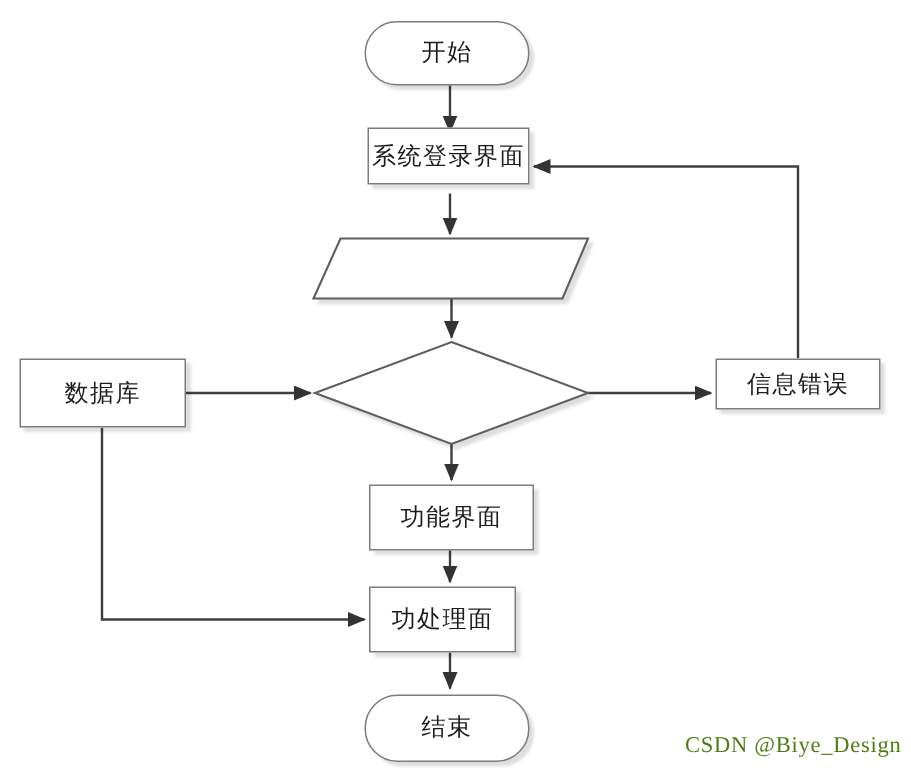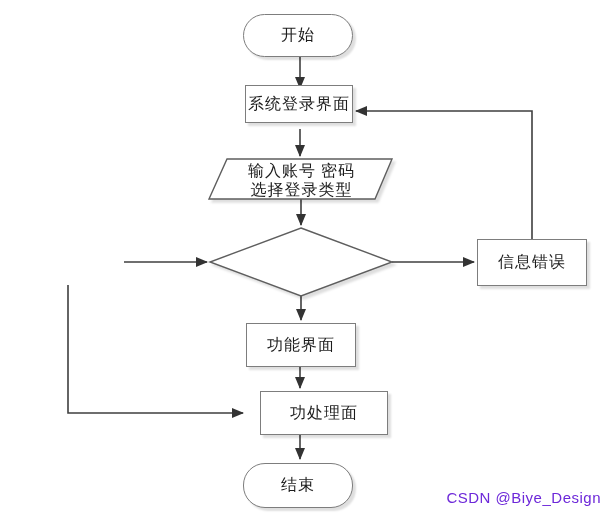--- a/index.html
+++ b/index.html
@@ -28,22 +28,22 @@
   .stadium { border-radius:22px; }
   .free-label {
     position:absolute;
     font-size:16px; color:#1c1c1c;
     letter-spacing:1px; text-align:center;
     z-index:3; line-height:19px;
   }
   #watermark {
     position:absolute;
     top:489px; right:6px;
-    font-family:Liberation Sans, sans-serif;
-    font-size:15px; color:#6d28d9;
+    font-family:Liberation Serif, serif;
+    font-size:15px; color:#4d7c0f;
     letter-spacing:0.5px;
     z-index:4;
   }
 </style>
 </head>
 <body>
 
 <div id="canvas">
 
   <svg id="wires" width="607" height="518" viewBox="0 0 607 518" xmlns="http://www.w3.org/2000/svg">
@@ -69,36 +69,35 @@
   </svg>
 
   <div class="node stadium" style="left:243px; top:14px; width:110px; height:43px;">
     <span>开始</span>
   </div>
 
   <div class="node" style="left:245px; top:85px; width:108px; height:38px;">
     <span>系统登录界面</span>
   </div>
 
-  <div class="free-label" style="left:224px; top:161px; width:155px;">
-    <div>输入账号 密码</div>
-    <div>选择登录类型</div>
+
+
+  <div class="node" style="left:13px; top:239px; width:111px; height:46px;">
+    <span>数据库</span>
   </div>
 
-
-
-  <div class="node" style="left:477px; top:239px; width:110px; height:47px;">
+  <div class="node" style="left:477px; top:239px; width:110px; height:34px;">
     <span>信息错误</span>
   </div>
 
   <div class="node" style="left:246px; top:323px; width:110px; height:44px;">
     <span>功能界面</span>
   </div>
 
-  <div class="node" style="left:260px; top:391px; width:128px; height:44px;">
+  <div class="node" style="left:246px; top:391px; width:98px; height:44px;">
     <span>功处理面</span>
   </div>
 
   <div class="node stadium" style="left:243px; top:463px; width:110px; height:45px;">
     <span>结束</span>
   </div>
 
   <div id="watermark">CSDN @Biye_Design</div>
 
 </div>

